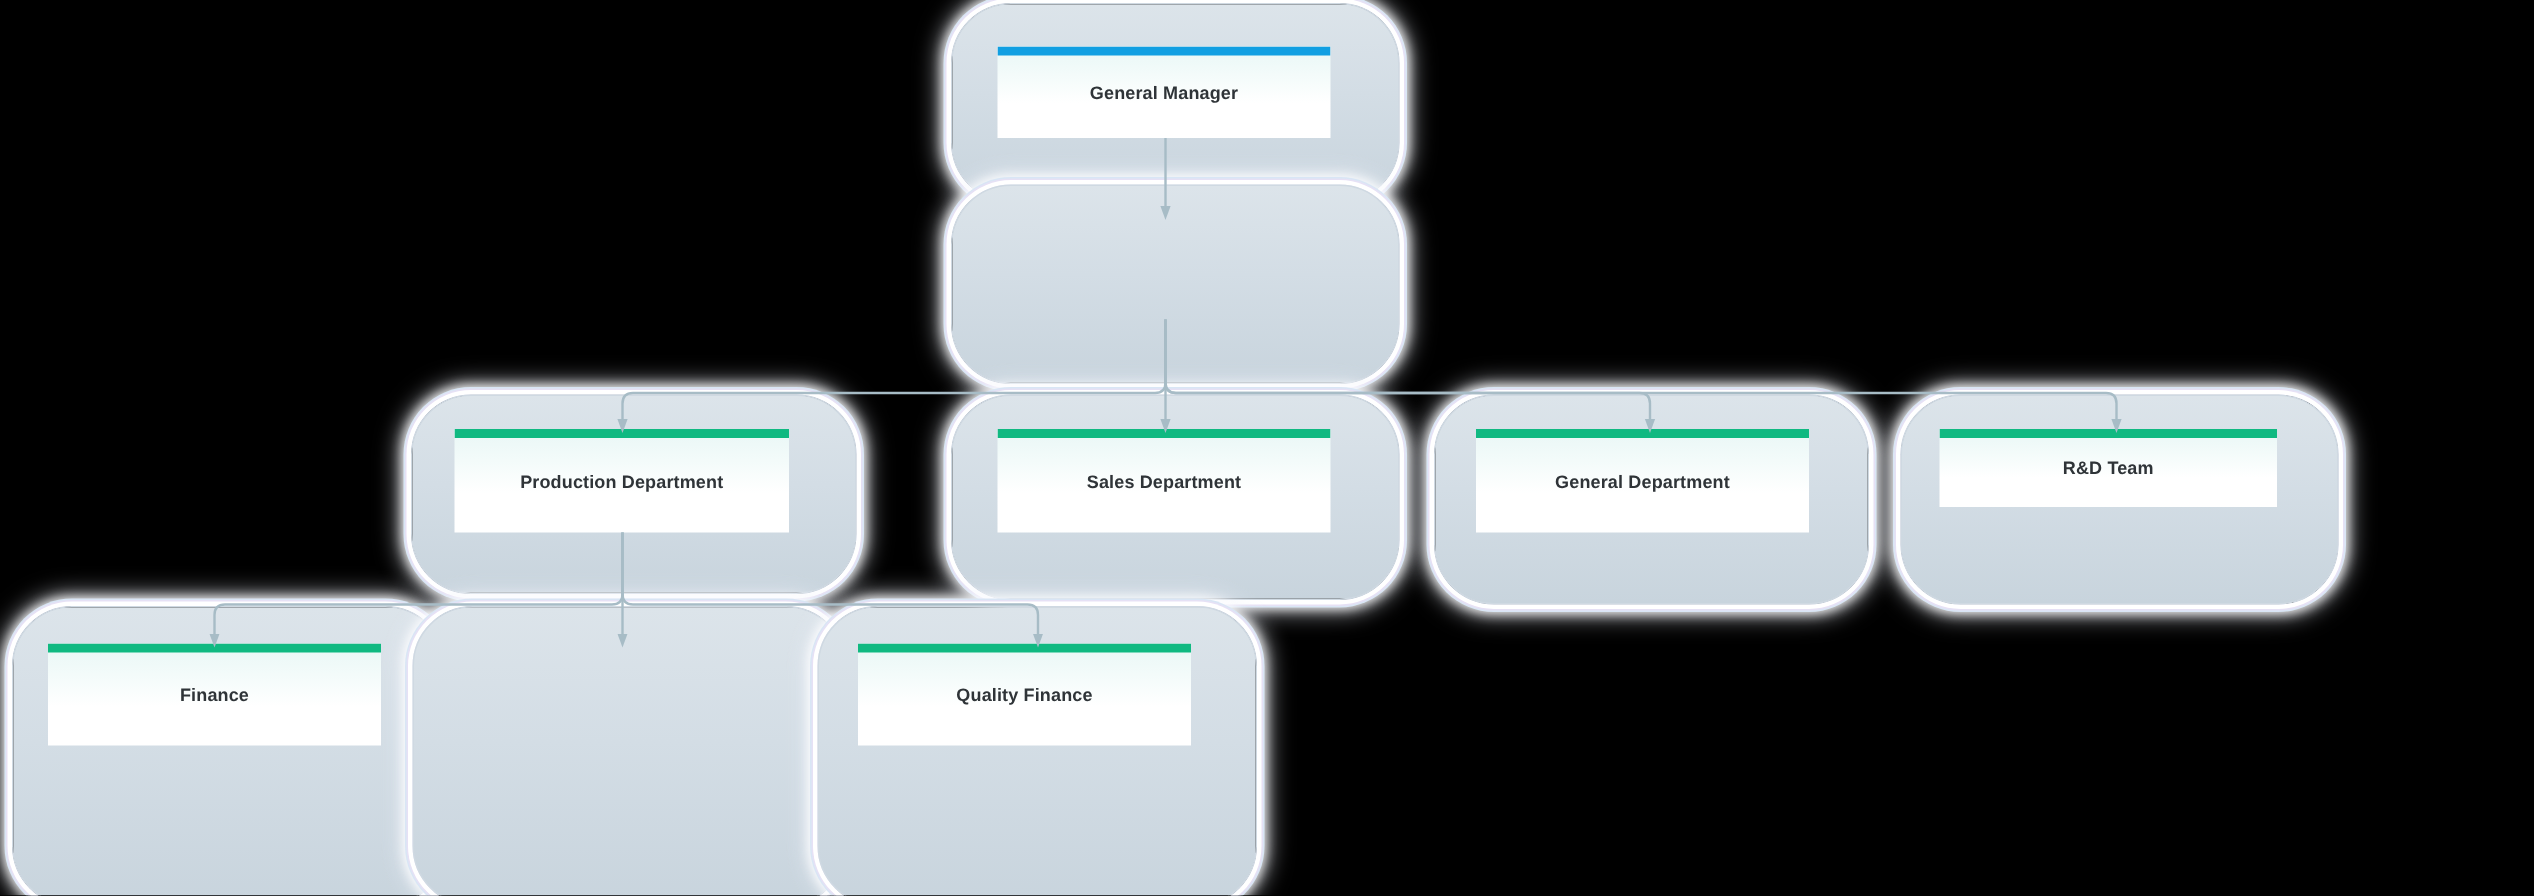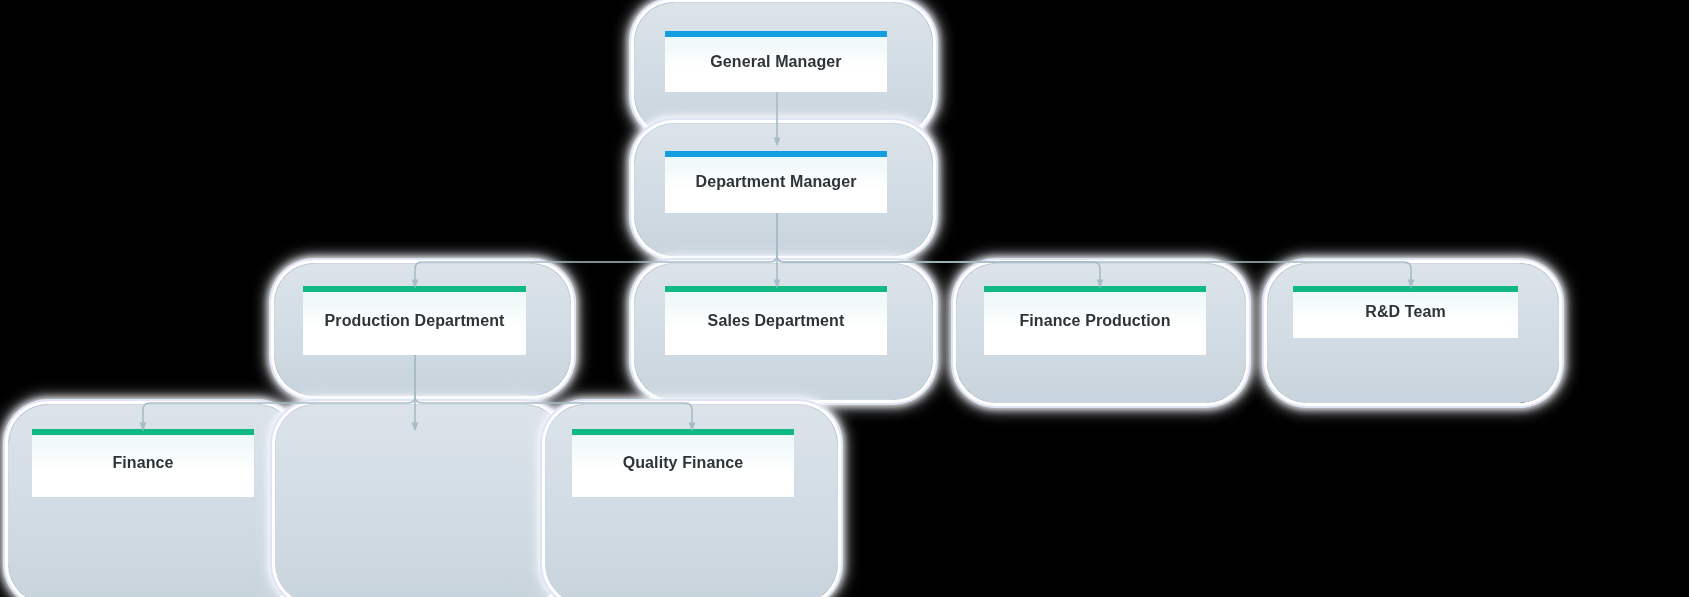--- a/index.html
+++ b/index.html
@@ -64,21 +64,21 @@
     top: 0;
     width: 100%;
     height: 6px;
   }
   .node.blue .topbar  { background: #119fe2; }
   .node.green .topbar { background: #10b981; }
 
   .node .label {
     position: relative;
     font-family: "Liberation Sans", sans-serif;
-    font-size: 16px;
+    font-size: 12px;
     font-weight: bold;
     color: #2f3438;
     letter-spacing: 0.1px;
     white-space: nowrap;
     text-align: center;
     line-height: 1;
     padding: 0 8px;
   }
 </style>
 </head>
@@ -129,38 +129,34 @@
 
       <path d="M415,355 L415,396 Q415,403 422,403 L685,403 Q692,403 692,410 L692,427"></path>
     </g>
   </svg>
 
   <div class="node blue" style="left:665px; top:31px; width:222px; height:61px;">
     <span class="topbar"></span>
     <span class="label">General Manager</span>
   </div>
 
-  <div class="node blue" style="left:665px; top:151px; width:222px; height:62px;">
-    <span class="topbar"></span>
-    <span class="label">Department Manager</span>
-  </div>
 
   <div class="node green" style="left:303px; top:286px; width:223px; height:69px;">
     <span class="topbar"></span>
     <span class="label">Production Department</span>
   </div>
 
   <div class="node green" style="left:665px; top:286px; width:222px; height:69px;">
     <span class="topbar"></span>
     <span class="label">Sales Department</span>
   </div>
 
   <div class="node green" style="left:984px; top:286px; width:222px; height:69px;">
     <span class="topbar"></span>
-    <span class="label">Finance Production</span>
+    <span class="label">General Department</span>
   </div>
 
   <div class="node green" style="left:1293px; top:286px; width:225px; height:52px;">
     <span class="topbar"></span>
     <span class="label">R&amp;D Team</span>
   </div>
 
   <div class="node green" style="left:32px; top:429px; width:222px; height:68px;">
     <span class="topbar"></span>
     <span class="label">Finance</span>

